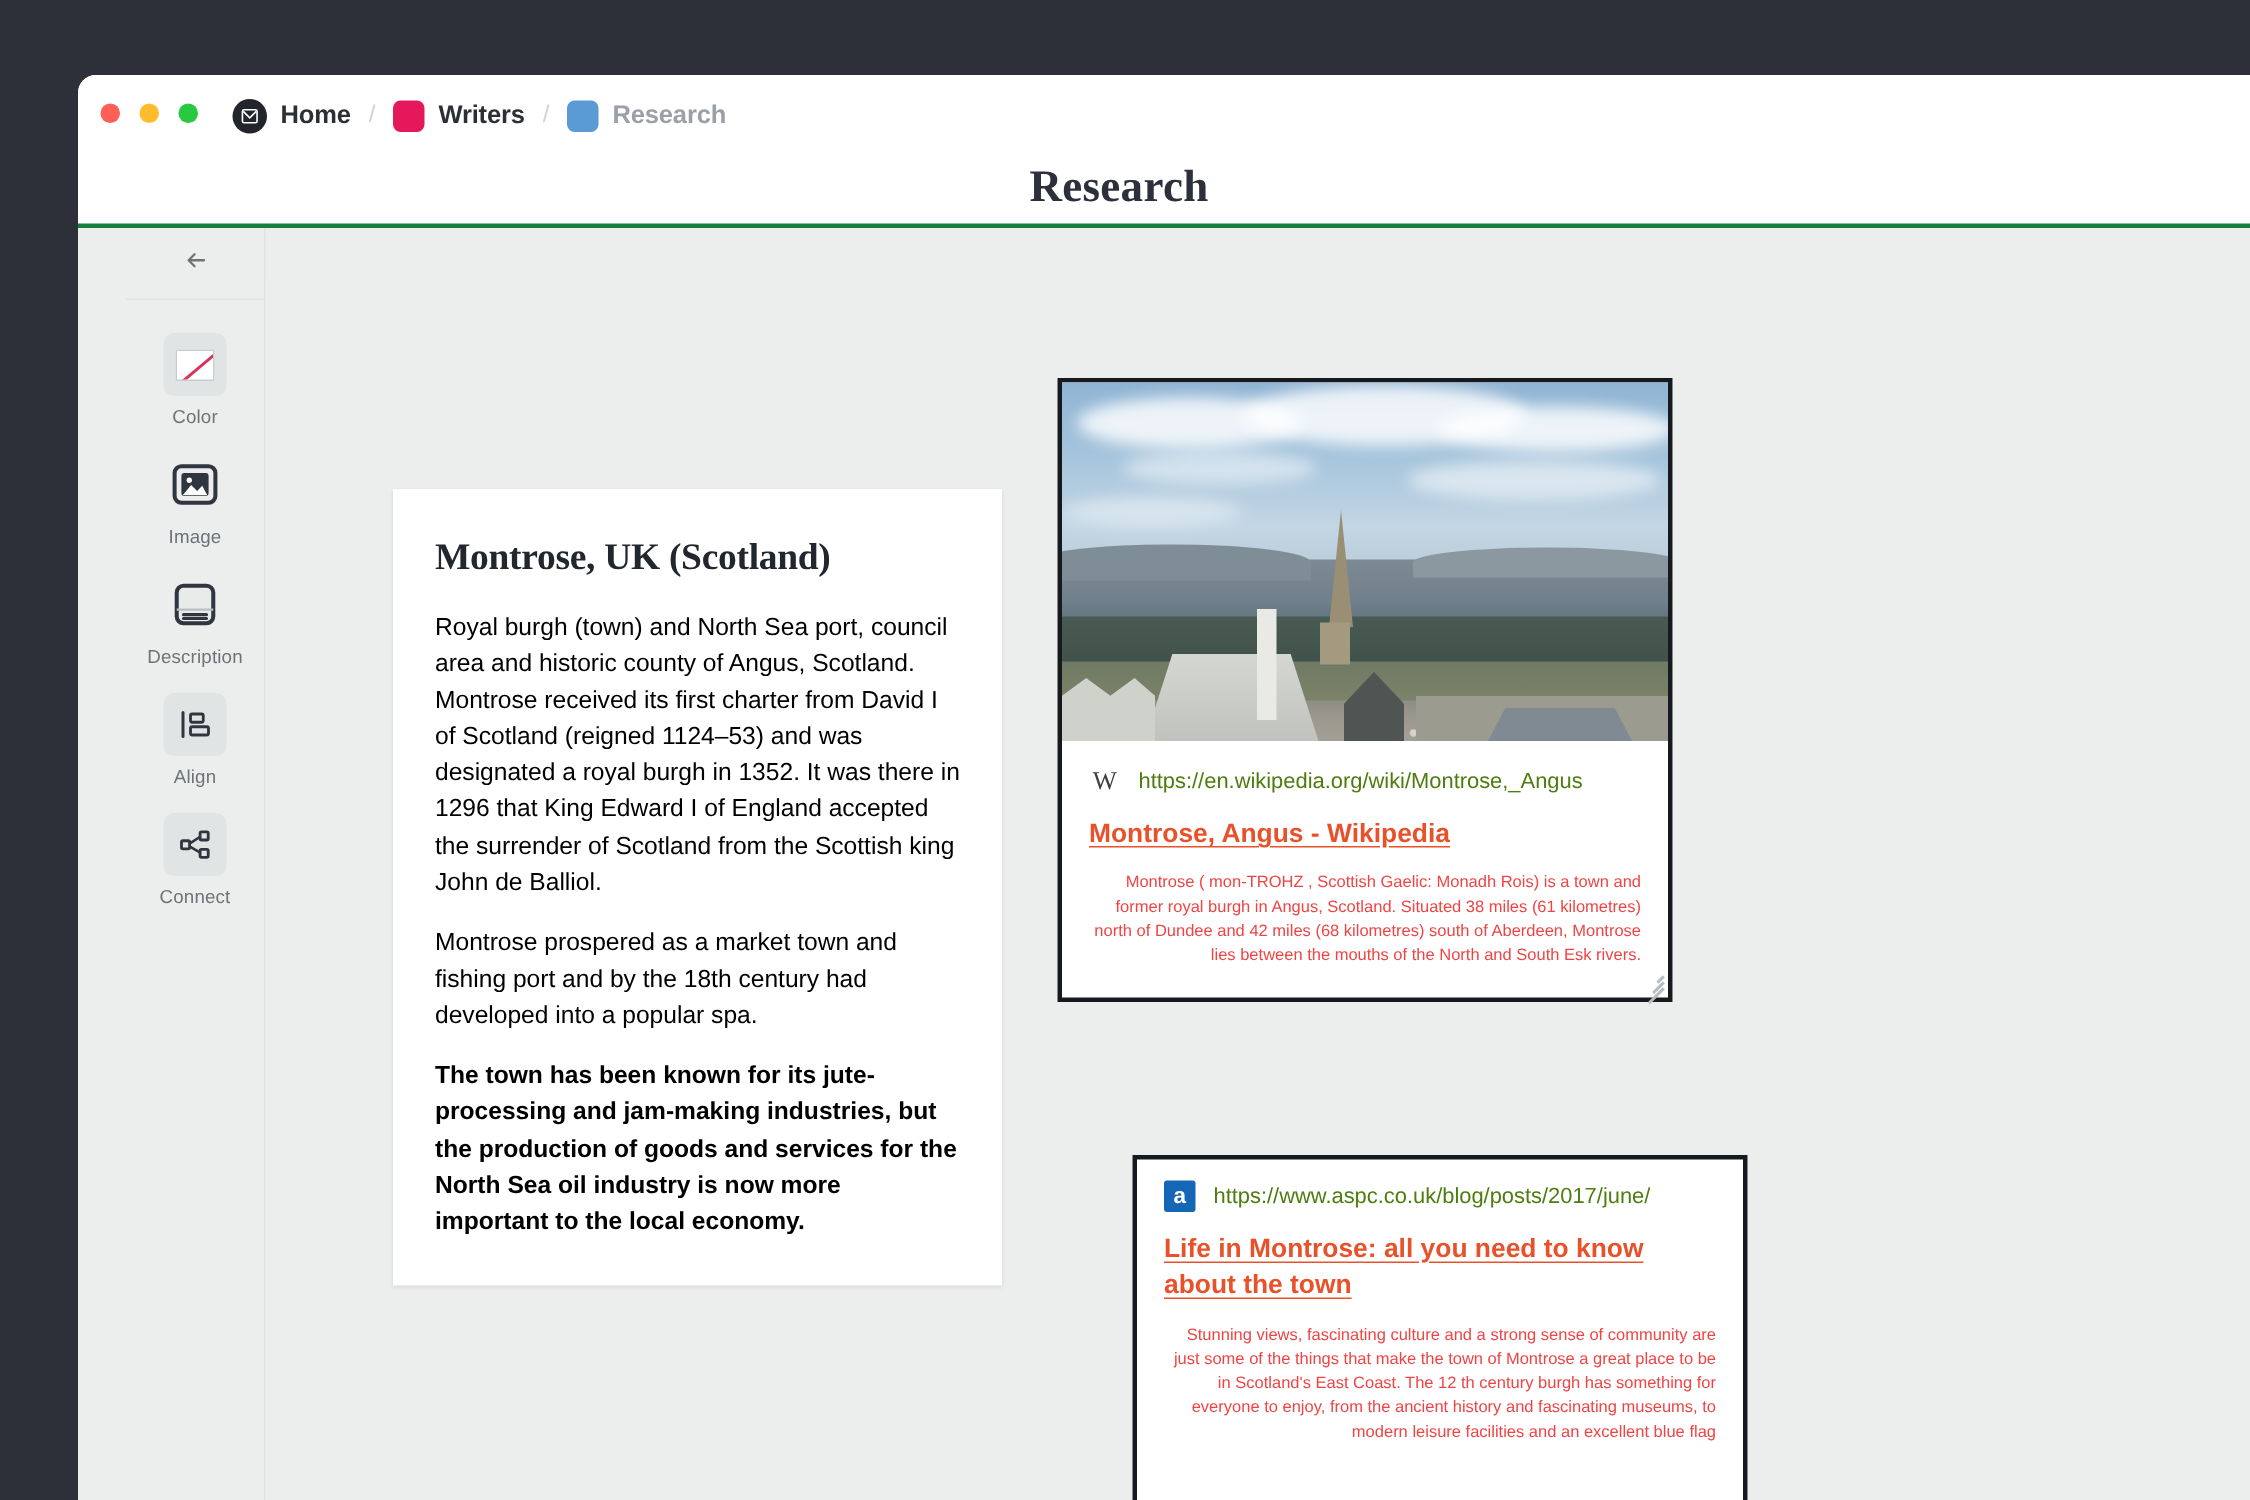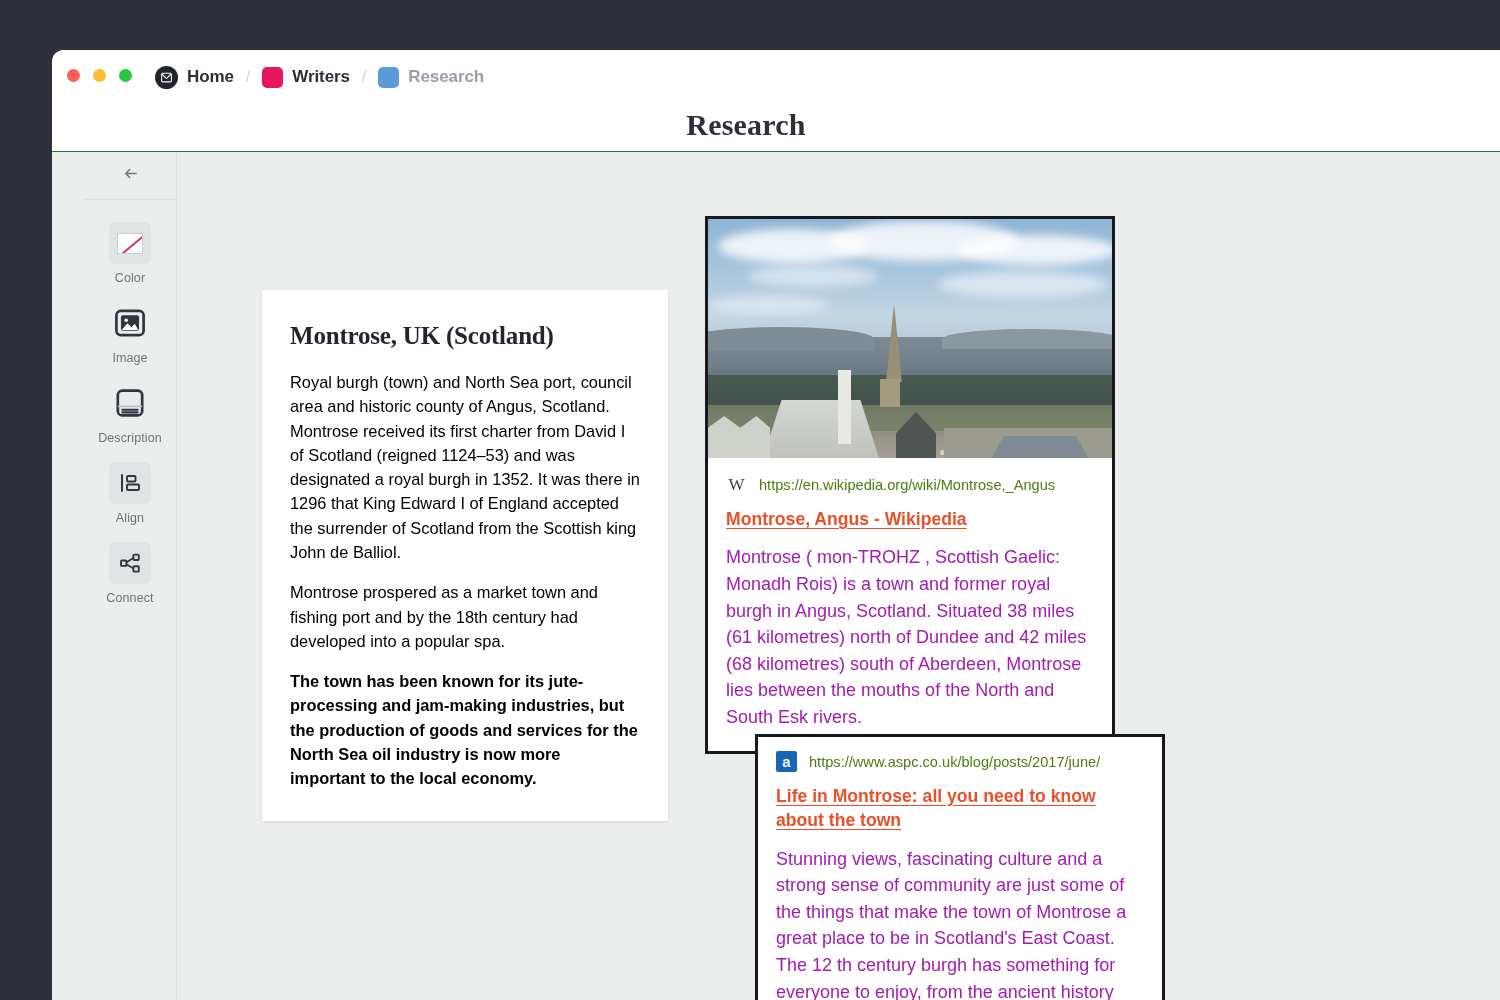--- a/index.html
+++ b/index.html
@@ -26,21 +26,21 @@
     background: #ffffff;
     border-top-left-radius: 12px;
     overflow: hidden;
   }
 
   
   #titlebar {
     position: relative;
     height: 102px;
     background: #ffffff;
-    border-bottom: 1px solid #15803d;
+    border-bottom: 3px solid #15803d;
   }
 
   .traffic-lights {
     position: absolute;
     left: 15px;
     top: 19px;
     display: flex;
     gap: 13px;
   }
   .light { width: 13px; height: 13px; border-radius: 50%; }
@@ -164,20 +164,21 @@
     transform: rotate(-40deg);
     transform-origin: center;
   }
 
   
   #canvas {
     position: relative;
     flex: 1;
     background: #eceeee;
     overflow: hidden;
+    margin-top: 36px;
   }
 
   
   #note-card {
     position: absolute;
     left: 85px;
     top: 138px;
     width: 406px;
     background: #ffffff;
     padding: 32px 28px 30px 28px;
@@ -264,23 +265,24 @@
     font-size: 17.6px;
     font-weight: 700;
     color: #e8512a;
     text-decoration: underline;
     text-underline-offset: 3px;
     line-height: 1.38;
     margin-bottom: 13px;
     cursor: pointer;
   }
   .card-snippet {
-    font-size: 18px;
+    font-size: 11px;
     line-height: 1.48;
-    color: #a21caf;
+    color: #ef4444;
+    text-align: right;
   }
 
   .resize-grip {
     position: absolute;
     right: 3px; bottom: 3px;
     width: 16px; height: 16px;
     cursor: nwse-resize;
   }
   .resize-grip span {
     position: absolute;

